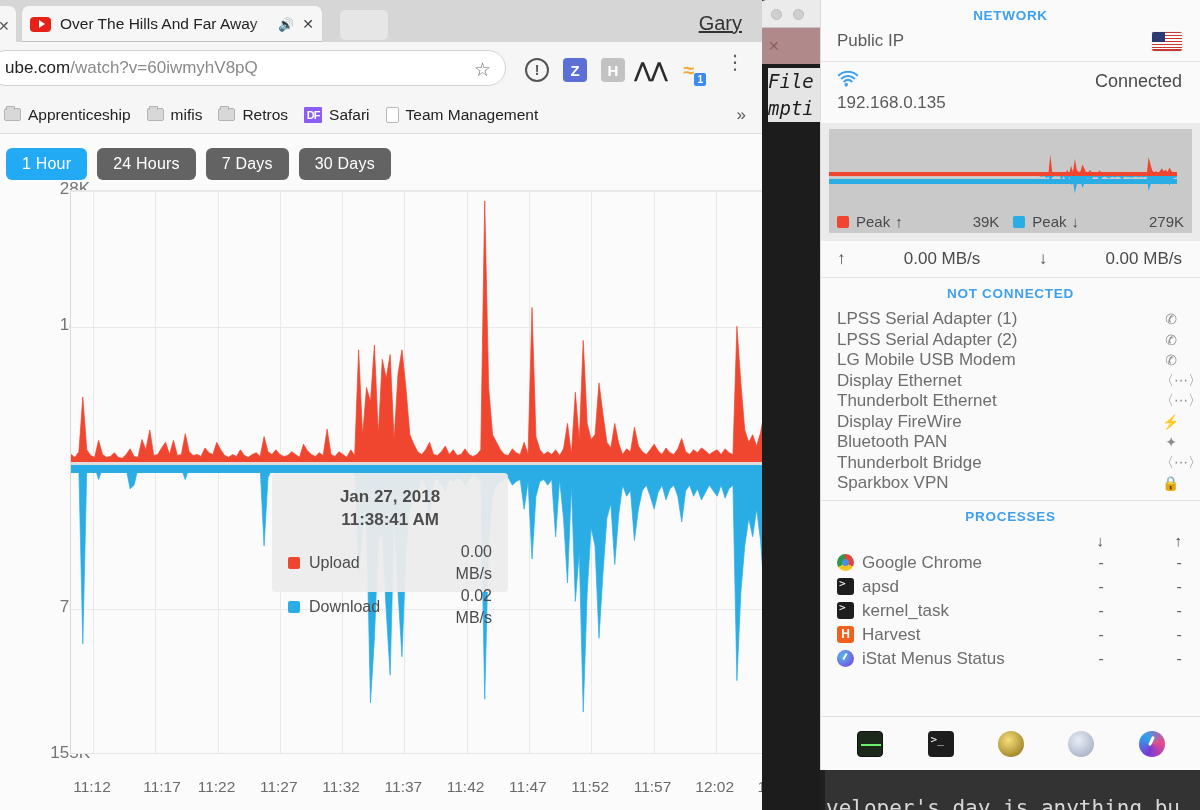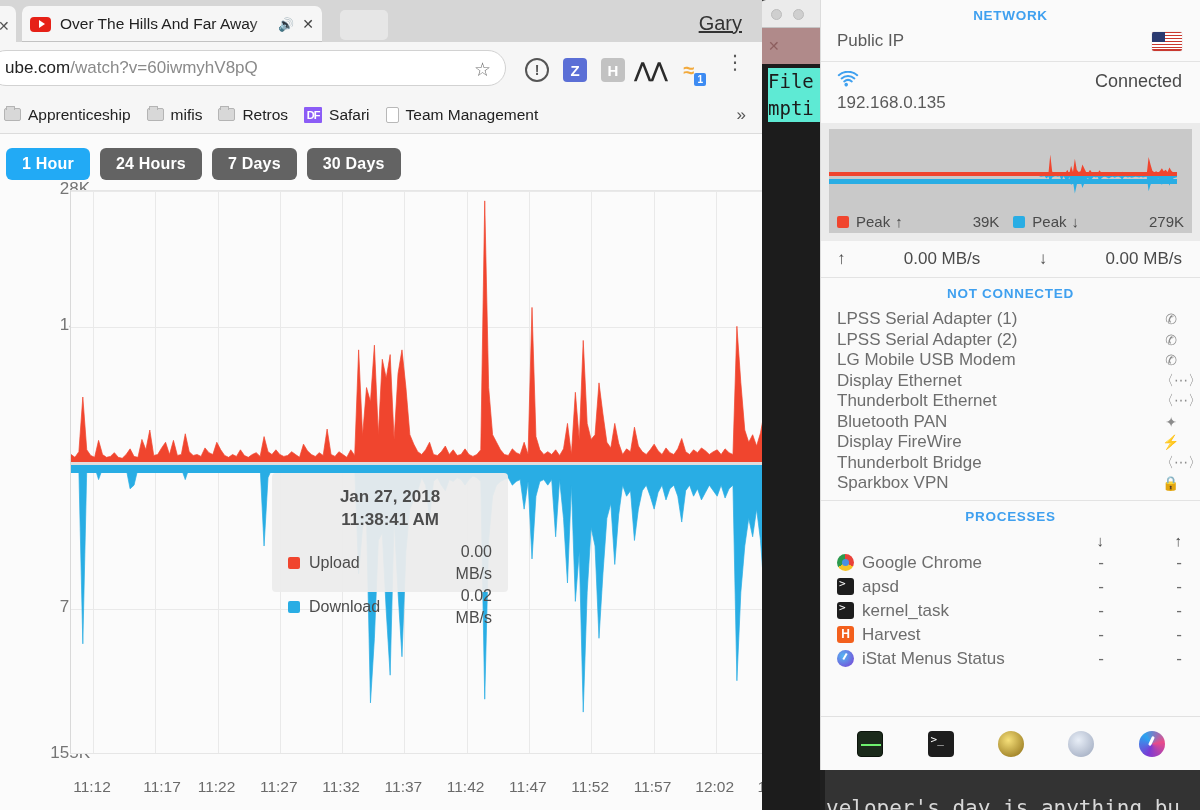--- a/index.html
+++ b/index.html
@@ -32,21 +32,21 @@
     background: #b08a8a;
     display: flex; align-items: center; padding-left: 8px;
   }
   .bg-term-tabclose { color: #8d5f5f; font-size: 14px; }
   .bg-term-body {
     position: absolute; left: 0; top: 64px; width: 80px; height: 746px;
     background: #1c1c1c; color: #e8e8e8;
     font-family: "DejaVu Sans Mono", monospace; font-size: 19px; line-height: 27px;
     padding: 4px 0 0 8px; white-space: nowrap; overflow: hidden;
   }
-  .bg-term-body .lightline { background: #5eead4; color: #1c1c1c; display: block; width: 72px; }
+  .bg-term-body .lightline { background: #e5e5e5; color: #1c1c1c; display: block; width: 72px; font-style: italic; }
 
   
   .bottom-term {
     position: absolute; left: 820px; top: 770px; width: 380px; height: 40px;
     background: #333333; overflow: hidden;
   }
   .bottom-term .edge { position: absolute; left: 0; top: 0; width: 5px; height: 40px; background: #1f1f1f; }
   .bottom-term .txt {
     position: absolute; left: 6px; top: 26px;
     color: #d8d8d8; font-family: "DejaVu Sans Mono", monospace;
@@ -151,21 +151,21 @@
   .bm-doc {
     width: 13px; height: 16px; background: #fff; border: 1px solid #b8b8b8; border-radius: 2px; flex: 0 0 auto;
   }
   .bm-overflow { position: absolute; right: 16px; font-size: 17px; color: #555; }
 
   
   .page { position: absolute; left: 0; top: 134px; width: 762px; height: 676px; background: #fbfbfb; }
   .range-row { position: absolute; left: 6px; top: 14px; display: flex; gap: 10px; }
   .range-btn {
     padding: 7px 16px; border-radius: 6px; font-size: 16px; color: #fff;
-    background: #636363; letter-spacing: .2px; white-space: nowrap; font-weight: bold;
+    background: #636363; letter-spacing: .2px; white-space: nowrap;
   }
   .range-btn.active { background: #22aaf5; }
 
   .plot-wrap { position: absolute; left: 0; top: 56px; width: 820px; height: 620px; }
   .y-label {
     position: absolute; right: 730px; font-size: 17px; color: #757575;
     width: 120px; text-align: right;
   }
   .plot {
     position: absolute; left: 70px; top: 0; width: 725px; height: 564px;
@@ -515,26 +515,26 @@
         </div>
         <div class="nc-item">
           <span>Display Ethernet</span>
           <span class="nc-icon">〈⋯〉</span>
         </div>
         <div class="nc-item">
           <span>Thunderbolt Ethernet</span>
           <span class="nc-icon">〈⋯〉</span>
         </div>
         <div class="nc-item">
+          <span>Display FireWire</span>
+          <span class="nc-icon">⚡</span>
+        </div>
+        <div class="nc-item">
           <span>Bluetooth PAN</span>
           <span class="nc-icon">✦</span>
-        </div>
-        <div class="nc-item">
-          <span>Display FireWire</span>
-          <span class="nc-icon">⚡</span>
         </div>
         <div class="nc-item">
           <span>Thunderbolt Bridge</span>
           <span class="nc-icon">〈⋯〉</span>
         </div>
         <div class="nc-item">
           <span>Sparkbox VPN</span>
           <span class="nc-icon">🔒</span>
         </div>
       </div>

